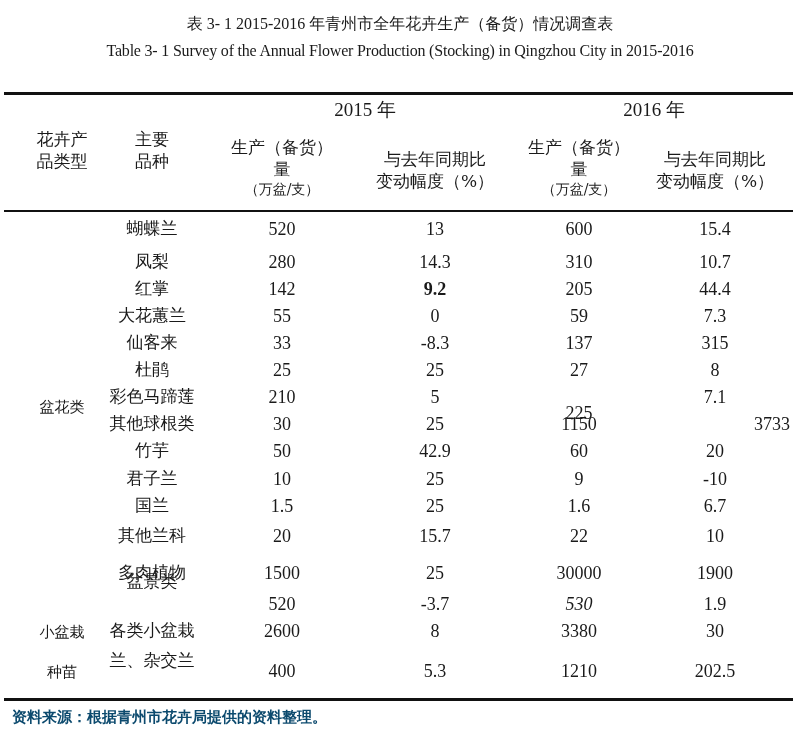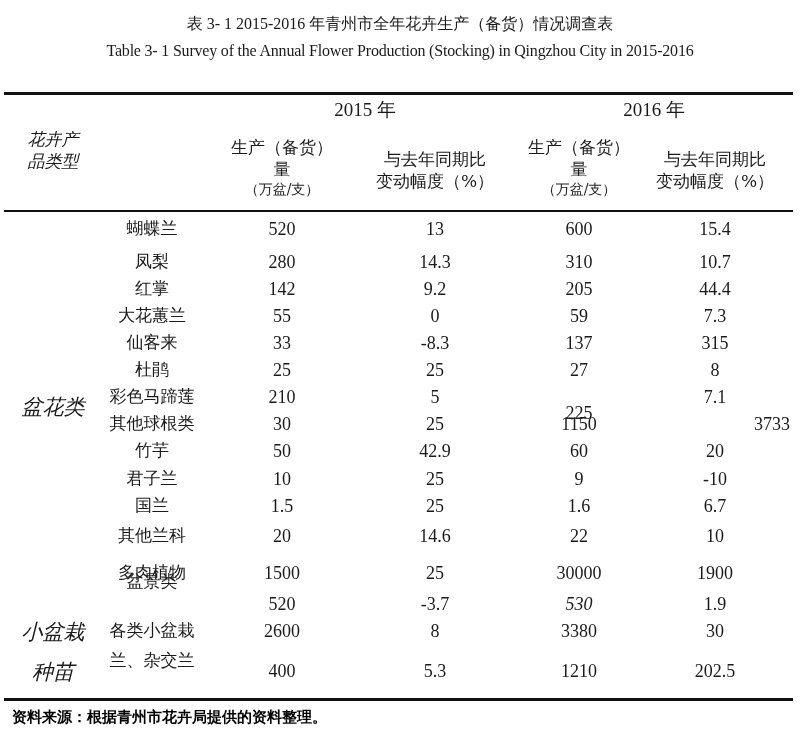--- a/index.html
+++ b/index.html
@@ -61,43 +61,43 @@
       line-height: 22px;
       font-family: "DejaVu Serif", "Liberation Serif", serif;
     }
     .hdr-small {
       font-size: 14px;
       line-height: 18px;
       font-family: "DejaVu Serif", "Liberation Serif", serif;
       text-align: center;
     }
     .cat {
-      font-size: 21px;
+      font-size: 15px;
       font-family: "DejaVu Sans", "Liberation Sans", sans-serif;
     }
     .variety {
       font-size: 17px;
       font-family: Liberation Serif, serif;
     }
     .year {
       font-family: "Liberation Serif", "DejaVu Serif", serif;
       font-size: 19px;
     }
     .footer {
       position: absolute;
       top: 708px;
       left: 12px;
       font-size: 15px;
       font-weight: bold;
       font-family: "DejaVu Sans", "Liberation Sans", sans-serif;
-      color: #000000;
+      color: #0c4a6e;
     }
 
     
-    .c0 { left: 7px;   width: 92px; font-style: italic; }
+    .c0 { left: 16px;   width: 92px; }
     .c1 { left: 92px;  width: 120px; }
     .c2 { left: 212px; width: 140px; }
     .c3 { left: 352px; width: 166px; }
     .c4 { left: 518px; width: 122px; }
     .c5 { left: 640px; width: 150px; }
   </style>
 </head>
 <body>
 
 <div class="title-cn">表 3- 1 2015-2016 年青州市全年花卉生产（备货）情况调查表</div>
@@ -106,20 +106,22 @@
 <div class="rule top"></div>
 <div class="rule mid"></div>
 <div class="rule bottom"></div>
 
 <div>
   <div class="cell hdr c0" style="top:128px;">
     <div>花卉产</div>
     <div>品类型</div>
   </div>
   <div class="cell hdr c1" style="top:128px;">
+    <div>主要</div>
+    <div>品种</div>
   </div>
 
   <div class="cell year" style="top:100px; left:212px; width:306px;">2015 年</div>
   <div class="cell year" style="top:100px; left:518px; width:272px;">2016 年</div>
 
   <div class="cell c2" style="top:136px;">
     <div class="hdr">生产（备货）</div>
     <div class="hdr">量</div>
     <div class="hdr-small">（万盆/支）</div>
   </div>
@@ -153,21 +155,21 @@
   <div>
     <div class="cell variety c1" style="top:252px;">凤梨</div>
     <div class="cell num c2" style="top:252px;">280</div>
     <div class="cell num c3" style="top:252px;">14.3</div>
     <div class="cell num c4" style="top:252px;">310</div>
     <div class="cell num c5" style="top:252px;">10.7</div>
   </div>
   <div>
     <div class="cell variety c1" style="top:279px;">红掌</div>
     <div class="cell num c2" style="top:279px;">142</div>
-    <div class="cell num c3" style="top:279px;">9.2</div>
+    <div class="cell num c3" style="top:279px;font-weight:bold;">9.2</div>
     <div class="cell num c4" style="top:279px;">205</div>
     <div class="cell num c5" style="top:279px;">44.4</div>
   </div>
   <div>
     <div class="cell variety c1" style="top:306px;">大花蕙兰</div>
     <div class="cell num c2" style="top:306px;">55</div>
     <div class="cell num c3" style="top:306px;">0</div>
     <div class="cell num c4" style="top:306px;">59</div>
     <div class="cell num c5" style="top:306px;">7.3</div>
   </div>
@@ -216,21 +218,21 @@
   <div>
     <div class="cell variety c1" style="top:496px;">国兰</div>
     <div class="cell num c2" style="top:496px;">1.5</div>
     <div class="cell num c3" style="top:496px;">25</div>
     <div class="cell num c4" style="top:496px;">1.6</div>
     <div class="cell num c5" style="top:496px;">6.7</div>
   </div>
   <div>
     <div class="cell variety c1" style="top:526px;">其他兰科</div>
     <div class="cell num c2" style="top:526px;">20</div>
-    <div class="cell num c3" style="top:526px;">14.6</div>
+    <div class="cell num c3" style="top:526px;">15.7</div>
     <div class="cell num c4" style="top:526px;">22</div>
     <div class="cell num c5" style="top:526px;">10</div>
   </div>
   <div>
     <div class="cell variety c1" style="top:563px;">多肉植物</div>
     <div class="cell num c2" style="top:563px;">1500</div>
     <div class="cell num c3" style="top:563px;">25</div>
     <div class="cell num c4" style="top:563px;">30000</div>
     <div class="cell num c5" style="top:563px;">1900</div>
   </div>

